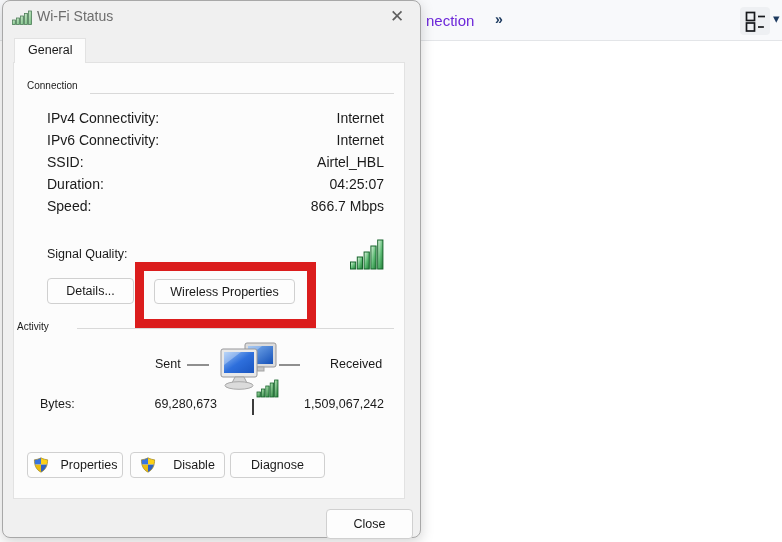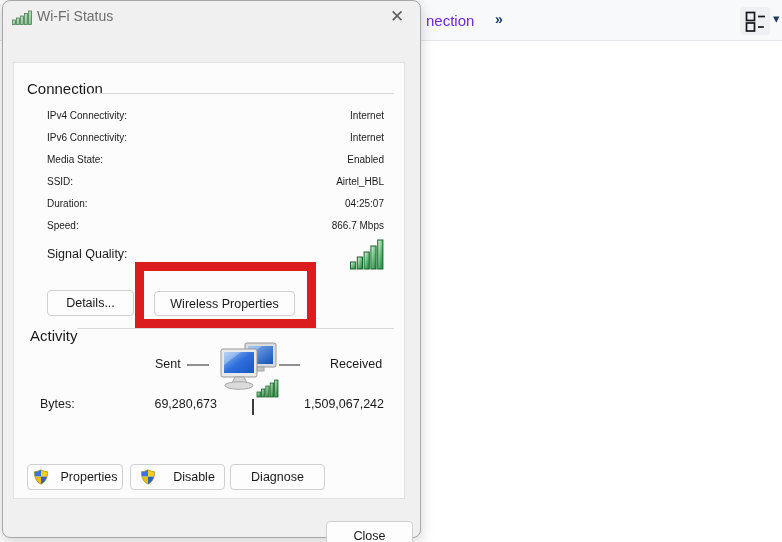--- a/index.html
+++ b/index.html
@@ -30,35 +30,35 @@
   .close-x { position:absolute; right:10px; top:3px; font-size:17px; color:#5f5f5f;
              width:26px; height:26px; text-align:center; line-height:26px; cursor:pointer; }
 
   .tab { position:absolute; left:11px; top:37px; height:25px; padding:0 13px;
          background:#fcfcfc; border:1px solid #e2e2e2; border-bottom:none;
          font-size:12.5px; line-height:23px; z-index:2; }
   .tabpage { position:absolute; left:10px; top:61px; width:392px; height:437px;
              background:#fcfcfc; border:1px solid #e2e2e2; z-index:1; }
 
   
-  .group-label { position:absolute; font-size:15px; color:#1a1a1a; }
+  .group-label { position:absolute; font-size:10px; color:#1a1a1a; }
   .group-line { position:absolute; height:1px; background:#d9d9d9; }
 
   
   .rows { position:absolute; left:33px; right:20px; top:47px; }
   .row { height:22px; display:flex; justify-content:space-between; align-items:flex-start; }
-  .row .lab, .row .val { font-size:10px; }
+  .row .lab, .row .val { font-size:14px; }
 
   .sig-label { position:absolute; left:33px; top:184px; }
   .sig-icon { position:absolute; left:336px; top:176px; }
 
   .btn { background:#fdfdfd; border:1px solid #d0d0d0; border-radius:4px;
          font-size:12.5px; font-family:"Liberation Sans",sans-serif; color:#1a1a1a;
          display:inline-flex; align-items:center; justify-content:center;
-         cursor:pointer;margin-top:12px; }
+         cursor:pointer; }
   .btn-details { position:absolute; left:33px; top:215px; width:87px; height:26px; }
   .btn-wireless { position:absolute; left:140px; top:216px; width:141px; height:25px; }
 
   .red-annot { position:absolute; left:121px; top:199px; width:181px; height:66px;
                border:9px solid #db1d1d; z-index:5; pointer-events:none; }
 
   
   .sent-label { position:absolute; left:141px; top:294px;text-align:right; }
   .recv-label { position:absolute; left:316px; top:294px; }
   .dash { position:absolute; top:301px; height:2px; background:#8f8f8f; }
@@ -112,38 +112,35 @@
           <rect x="8.5" y="6" width="3" height="8.5"></rect>
           <rect x="12.5" y="3.5" width="3" height="11"></rect>
           <rect x="16.5" y="1" width="3" height="13.5"></rect>
         </g>
       </svg>
     </span>
     <span class="title-text">Wi-Fi Status</span>
     <span class="close-x">✕</span>
   </div>
 
+  <div class="tab">General</div>
 
   <div class="tabpage">
 
     <span class="group-label" style="left:13px; top:17px;">Connection</span>
     <div class="group-line" style="left:76px; right:10px; top:30px;"></div>
 
     <div class="rows">
       <div class="row">
         <span class="lab">IPv4 Connectivity:</span>
         <span class="val">Internet</span>
       </div>
       <div class="row">
         <span class="lab">IPv6 Connectivity:</span>
         <span class="val">Internet</span>
-      </div>
-      <div class="row">
-        <span class="lab">Media State:</span>
-        <span class="val">Enabled</span>
       </div>
       <div class="row">
         <span class="lab">SSID:</span>
         <span class="val">Airtel_HBL</span>
       </div>
       <div class="row">
         <span class="lab">Duration:</span>
         <span class="val">04:25:07</span>
       </div>
       <div class="row">
@@ -170,21 +167,21 @@
           <rect x="27.7" y="1" width="5.2" height="29"></rect>
         </g>
       </svg>
     </span>
 
     <button class="btn btn-details">Details...</button>
     <button class="btn btn-wireless">Wireless Properties</button>
 
     <div class="red-annot"></div>
 
-    <span class="group-label" style="left:16px; top:258px;margin-top:6px;">Activity</span>
+    <span class="group-label" style="left:3px; top:258px;">Activity</span>
     <div class="group-line" style="left:63px; right:10px; top:265px;"></div>
 
     <span class="sent-label">Sent</span>
     <div class="dash dash-l"></div>
 
     <span class="pc-icon">
       <svg width="62" height="56" viewBox="0 0 62 56">
         <defs>
           <linearGradient id="scr1" x1="0" y1="0" x2="1" y2="1">
             <stop offset="0" stop-color="#7fb2f0"></stop>

